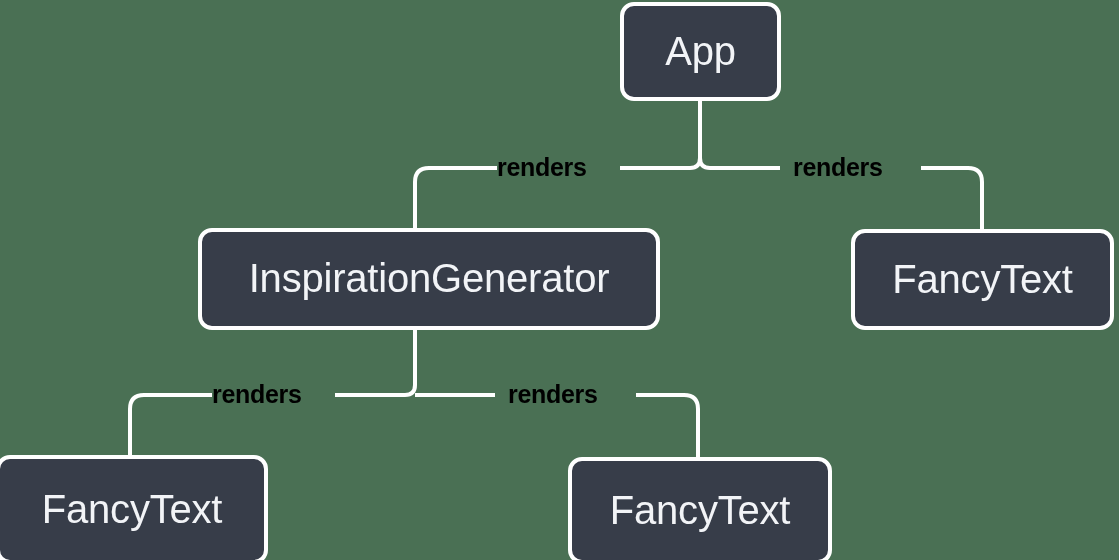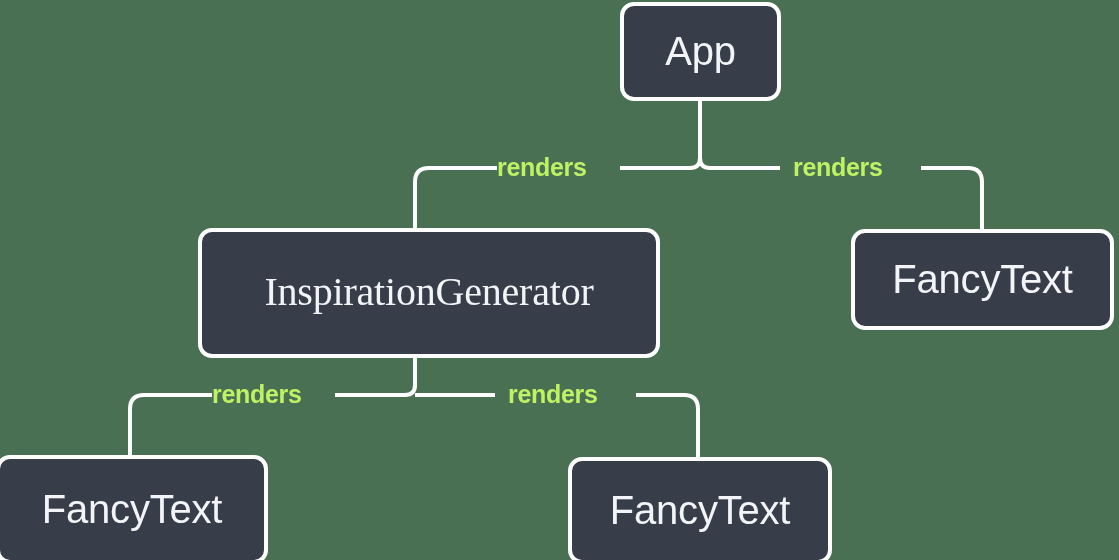--- a/index.html
+++ b/index.html
@@ -40,21 +40,21 @@
     letter-spacing: -0.2px;
     white-space: nowrap;
   }
   .node-label {
     display: block;
     line-height: 1;
     padding-bottom: 2px;
   }
   .edge-label {
     position: absolute;
-    color: #bef264;
+    color: #000000;
     font-size: 25px;
     font-weight: 700;
     letter-spacing: -0.3px;
     line-height: 1;
     white-space: nowrap;
   }
 </style>
 </head>
 <body>
 
@@ -84,21 +84,21 @@
   <div class="edge-label" style="left:793px; top:155px;">renders</div>
 
   <div class="edge-label" style="left:212px; top:382px;">renders</div>
 
   <div class="edge-label" style="left:508px; top:382px;">renders</div>
 
   <div class="node-box" style="left:620px; top:2px; width:161px; height:99px;">
     <span class="node-label">App</span>
   </div>
 
-  <div class="node-box" style="left:198px; top:228px; width:462px; height:130px;font-family:Liberation Serif, serif;">
+  <div class="node-box" style="left:198px; top:228px; width:462px; height:102px;">
     <span class="node-label">InspirationGenerator</span>
   </div>
 
   <div class="node-box" style="left:851px; top:229px; width:263px; height:101px;">
     <span class="node-label">FancyText</span>
   </div>
 
   <div class="node-box" style="left:-4px; top:455px; width:272px; height:109px;">
     <span class="node-label">FancyText</span>
   </div>

